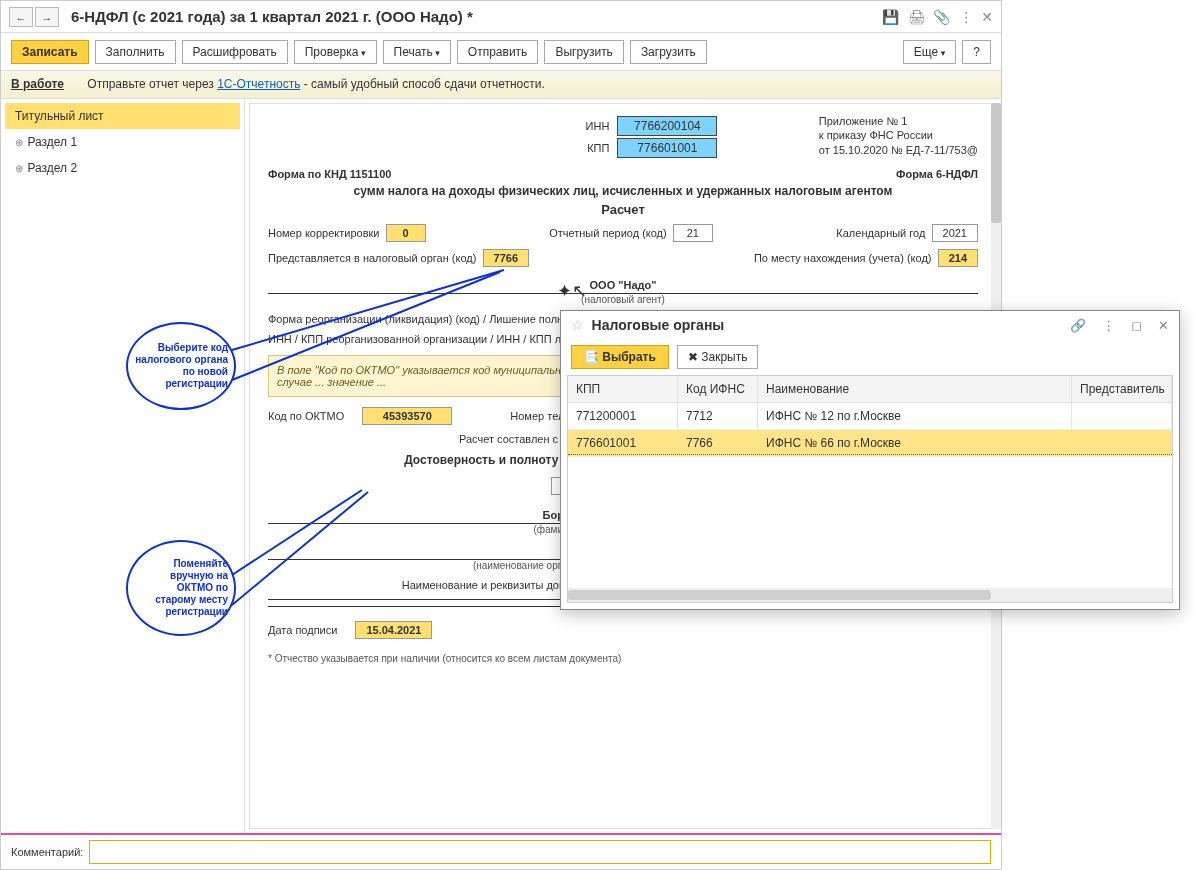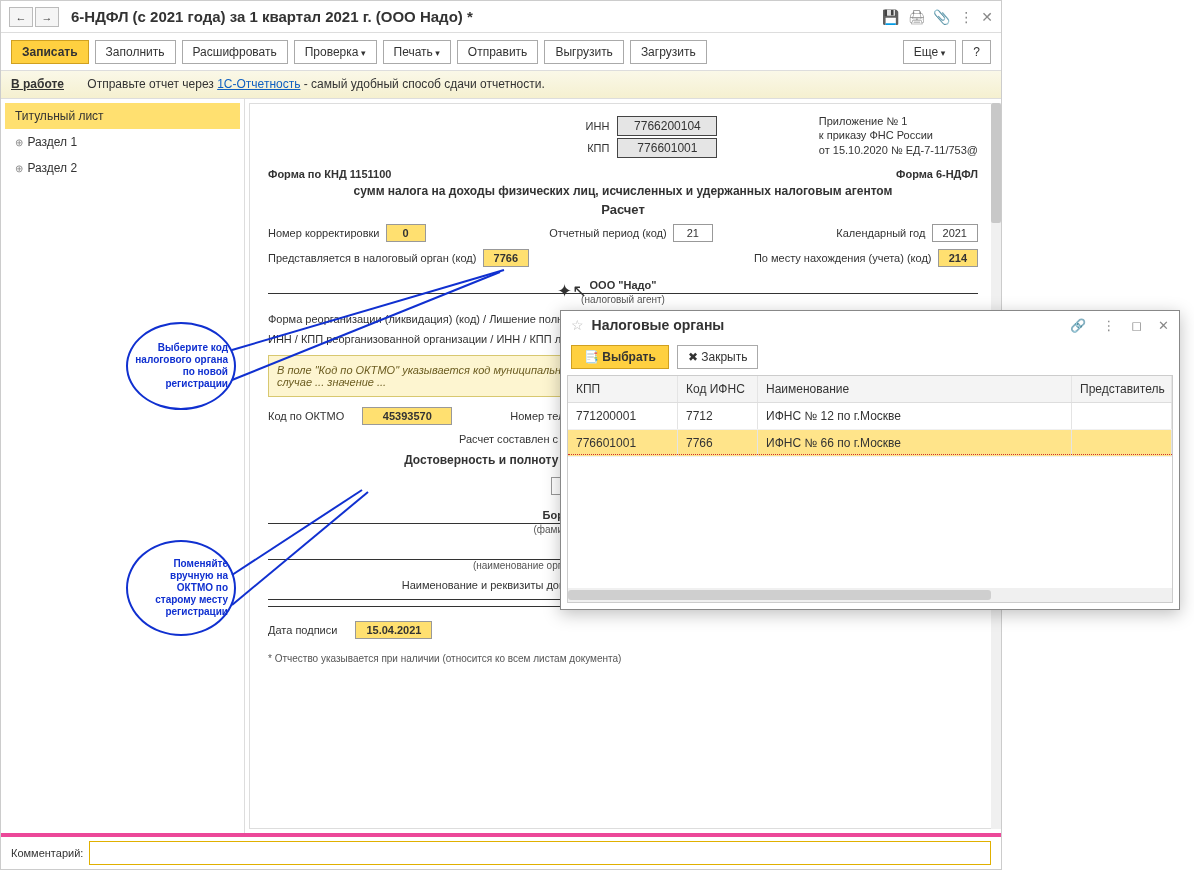--- a/index.html
+++ b/index.html
@@ -25,34 +25,34 @@
 .tab.active{background:#ffe070}
 .tab .exp{color:#888;font-size:10px}
 .content{flex:1;position:relative;overflow:hidden}
 .form-area{position:absolute;inset:4px;border:1px solid #ddd;padding:10px 18px;overflow-y:auto;background:#fff}
 .scrollbar{position:absolute;right:0;top:4px;bottom:4px;width:10px;background:#f0f0f0}
 .scroll-thumb{position:absolute;left:0;right:0;top:0;height:120px;background:#c8c8c8;border-radius:2px}
 .row{display:flex;align-items:center;margin:2px 0}
 .meta-top{display:flex;justify-content:space-between;align-items:flex-start}
 .inn-block .row{gap:8px;justify-content:flex-start}
 .inn-lbl{width:40px;text-align:right}
-.boxval{border:1px solid #444;padding:2px 8px;min-width:100px;text-align:center;font-size:12px;background:#e5e5e5}
+.boxval{border:1px solid #444;padding:2px 8px;min-width:100px;text-align:center;font-size:12px;background:#7dd3fc}
 .meta-right{text-align:left;font-size:11px;line-height:1.3}
 .form-no{display:flex;justify-content:space-between;font-weight:bold;margin:8px 0 4px}
 .center{text-align:center}
 .h1{font-weight:bold;font-size:13px;margin:4px 0}
 .h2{font-weight:bold;font-size:12px}
 .params{display:flex;justify-content:space-between;margin:7px 0;align-items:center}
 .yellow-box{border:1px solid #999;background:#ffe070;padding:2px 10px;font-weight:bold;min-width:40px;text-align:center;display:inline-block}
 .white-box{border:1px solid #999;background:#fff;padding:2px 10px;min-width:40px;text-align:center;display:inline-block}
 .org-name{text-align:center;font-weight:bold;margin-top:10px;border-bottom:1px solid #333;padding:2px}
 .small-note{text-align:center;font-size:10px;color:#555}
 .info-box{background:#fdf5d0;border:1px solid #d8c870;padding:8px;font-style:italic;font-size:11px;margin:10px 0;color:#6b5c20}
 .sect{margin:8px 0}
-.foot{border-top:4px solid #ec4899;padding:16px 10px;display:flex;align-items:center;gap:6px;height:36px}
+.foot{border-top:2px solid #ec4899;padding:16px 10px;display:flex;align-items:center;gap:6px;height:36px}
 .foot input{flex:1;border:1px solid #e0b000;padding:4px;font-size:12px}
 
 
 .callout{position:absolute;z-index:5;border:2px solid #1030d0;border-radius:50%;background:#fff;width:110px;height:88px;display:flex;align-items:center;justify-content:center;text-align:right;font-size:10px;color:#1030d0;font-weight:bold;padding:6px;line-height:1.2}
 
 
 .popup{position:absolute;left:560px;top:310px;width:620px;height:300px;background:#fff;border:1px solid #888;box-shadow:0 4px 16px rgba(0,0,0,.25);z-index:20;display:flex;flex-direction:column}
 .popup-title{display:flex;align-items:center;padding:6px 10px;font-size:14px;gap:8px}
 .popup-title .star{color:#bbb}
 .popup-title .name{font-weight:bold;flex:1}

